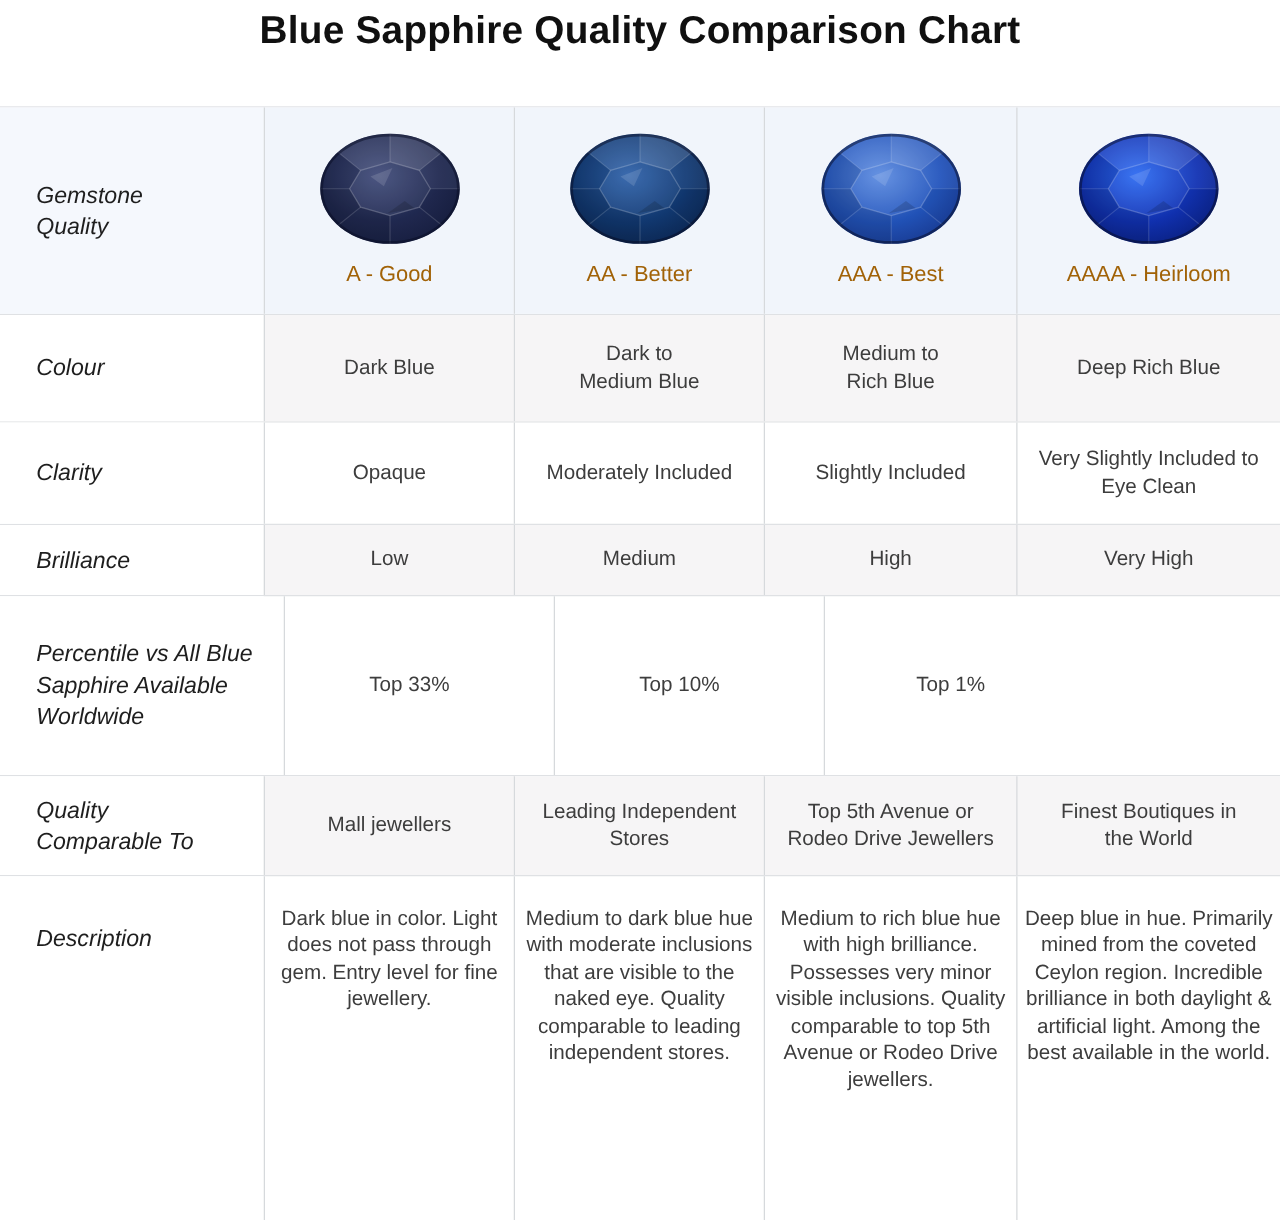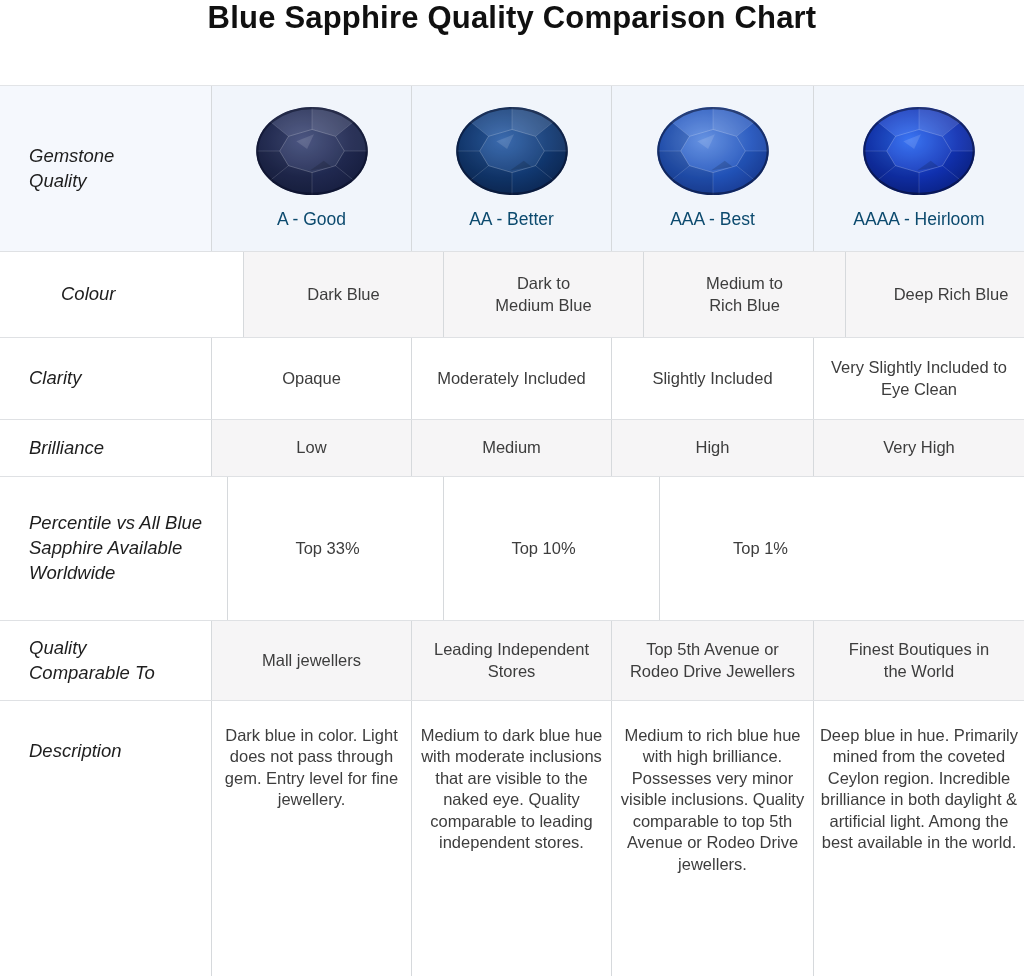--- a/index.html
+++ b/index.html
@@ -3,33 +3,33 @@
 <meta charset="utf-8">
 <style>
   html,body{margin:0;padding:0;}
   body{
     width:1024px;height:976px;background:#ffffff;overflow:hidden;
     font-family:"Liberation Sans", sans-serif;
     -webkit-font-smoothing:antialiased;
   }
   .page-title{
     height:85px;display:flex;align-items:flex-start;justify-content:center;
-    box-sizing:border-box;
+    padding-top:6px;box-sizing:border-box;
     font-size:31px;font-weight:700;color:#101010;letter-spacing:.2px;
   }
   .tbl{
     width:1024px;border-top:1px solid #e2e4e7;box-sizing:border-box;
   }
   .row{
     display:grid;grid-template-columns:211px 200px 200px 202px 211px;
     box-sizing:border-box;
   }
   .row + .row{border-top:1px solid #dfe1e4;}
   .row-gem{height:165px;}
-  .row-colour{height:86px;padding-left:32px;}
+  .row-colour{height:86px;}
   .row-clarity{height:82px;}
   .row-brilliance{height:57px;}
   .row-percentile{height:144px;gap:16px;}
   .row-comparable{height:80px;}
   .row-description{height:280px;}
   .cell{
     box-sizing:border-box;border-left:1px solid #d6d9dc;
     display:flex;align-items:center;justify-content:center;
     text-align:center;padding:6px 10px;
     font-size:16.5px;line-height:1.3;color:#3d3d3d;white-space:pre-line;
@@ -42,21 +42,21 @@
   }
   
   .row-gem .lbl{background:#f5f8fd;}
   .row-gem .cell{background:#f1f5fb;}
   
   .row-colour .cell,.row-brilliance .cell,.row-comparable .cell{background:#f6f5f6;}
   
   .gem-cell{flex-direction:column;padding:10px 6px 14px;}
   .gem{width:118px;height:94px;display:block;}
   .grade{
-    margin-top:11px;font-size:17.5px;color:#0c4a6e;line-height:1.2;
+    margin-top:11px;font-size:17.5px;color:#a16207;line-height:1.2;
   }
   
   .row-description .cell{align-items:flex-start;padding:24px 5px 8px;}
   .row-description .lbl{align-items:flex-start;padding-top:38px;}
   .hidden-defs{position:absolute;width:0;height:0;overflow:hidden;}
 </style>
 </head>
 <body>
 
 <svg class="hidden-defs" aria-hidden="true">

